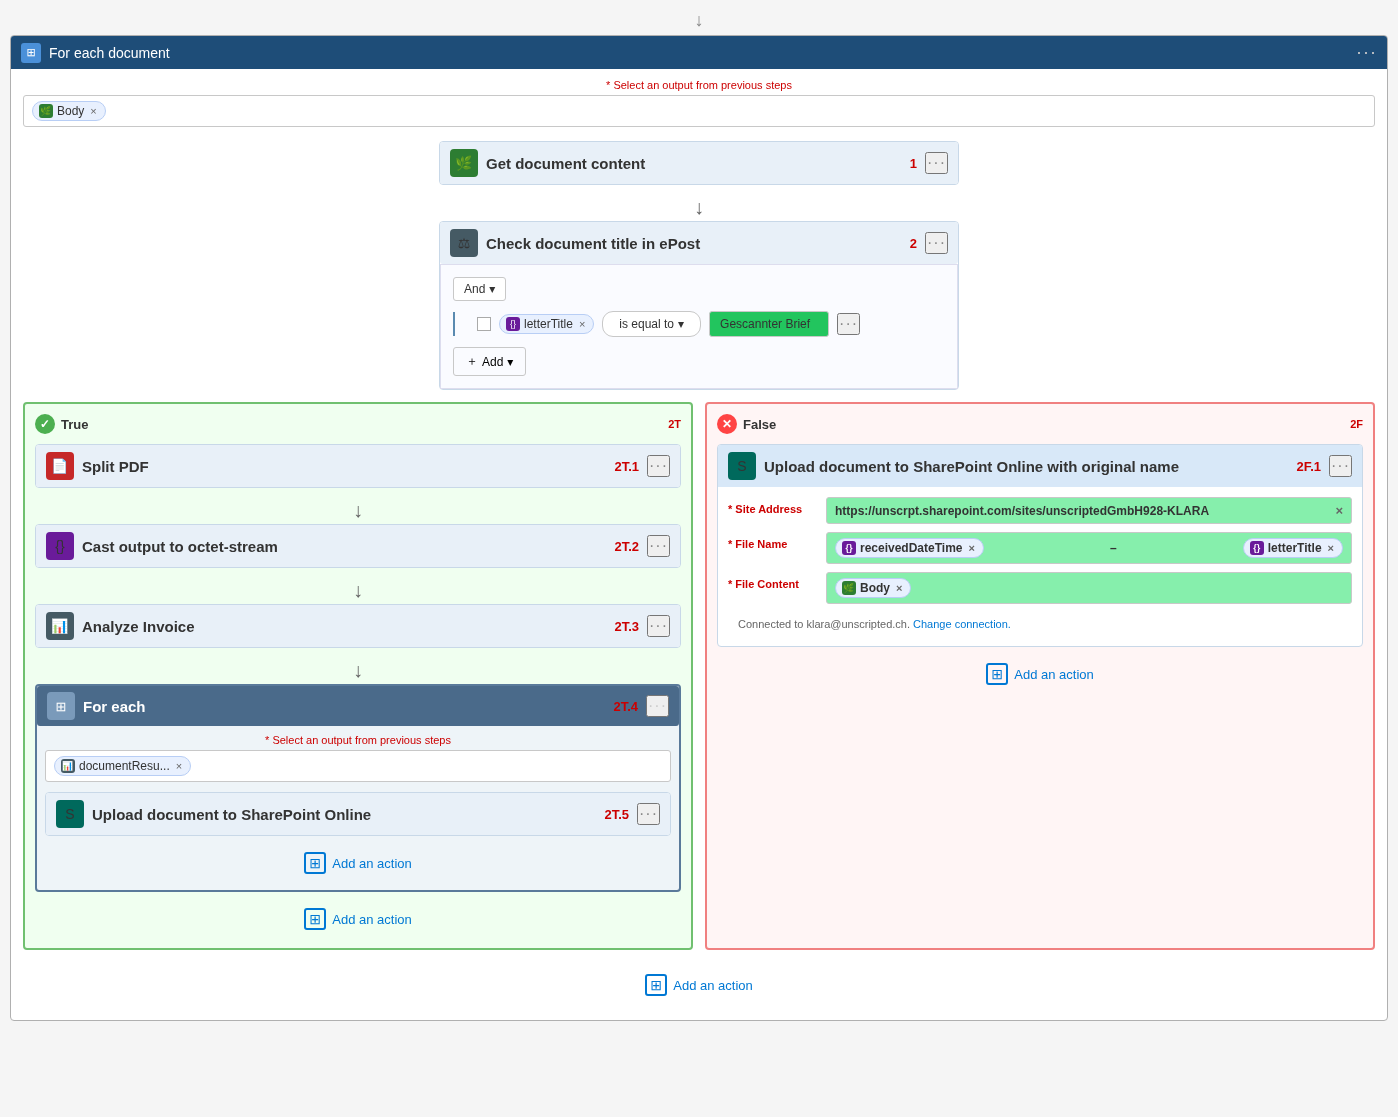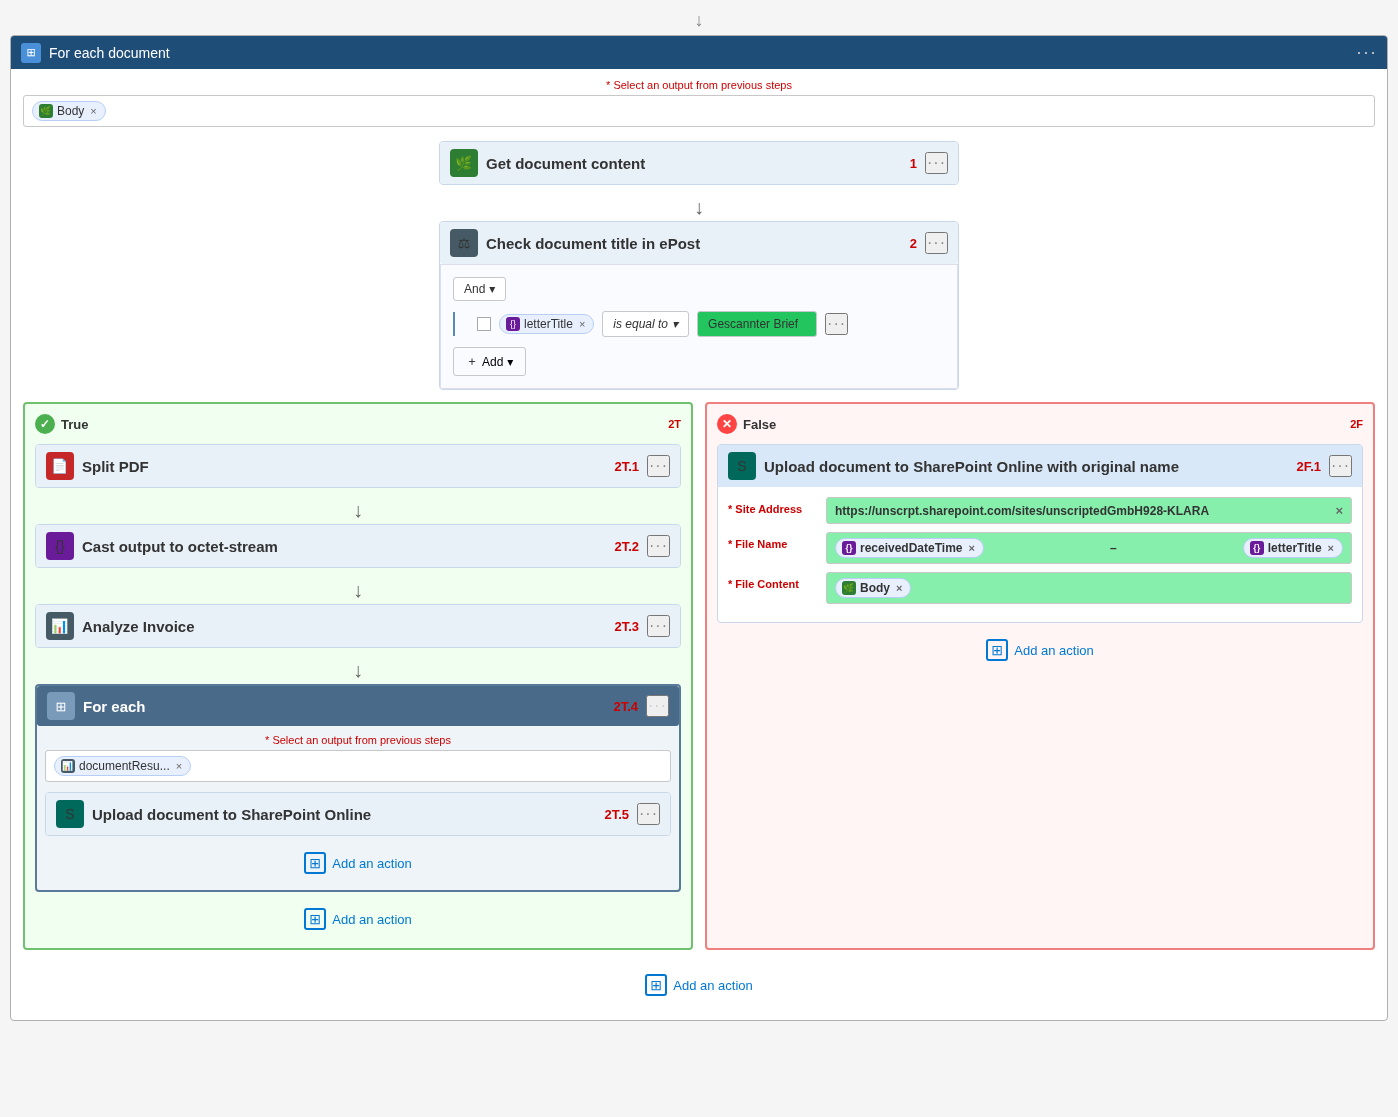--- a/index.html
+++ b/index.html
@@ -136,24 +136,24 @@
       margin-bottom: 10px;
     }
     .condition-checkbox {
       width: 14px; height: 14px;
       border: 1px solid #aaa;
       background: #fff;
     }
     .condition-select {
       border: 1px solid #c8c8c8;
       background: #fff;
-      padding: 5px 10px;
-      border-radius: 3px;
+      padding: 5px 16px;
+      border-radius: 11px;
       font-size: 12px;
-      display: flex; align-items: center; gap: 4px; font-style: italic;
+      display: flex; align-items: center; gap: 4px;
     }
     .condition-value {
       border: 1px solid #c8c8c8;
       background: #22c55e;
       padding: 5px 10px;
       border-radius: 3px;
       font-size: 12px;
       min-width: 120px;
     }
     .add-btn {
@@ -557,20 +557,24 @@
               <div class="field-row-label">* File Content</div>
               <div class="field-value">
                 <div class="token">
                   <div class="token-icon icon-green">🌿</div>
                   <span>Body</span>
                   <span class="token-close">×</span>
                 </div>
               </div>
             </div>
 
+            <div class="connection-info">
+              <span>Connected to klara@unscripted.ch.</span>
+              <span class="connection-link">Change connection.</span>
+            </div>
           </div>
         </div>
 
         <button class="add-action-btn">
           <div class="add-action-icon">⊞</div>
           <span>Add an action</span>
         </button>
       </div>
     </div>
 

